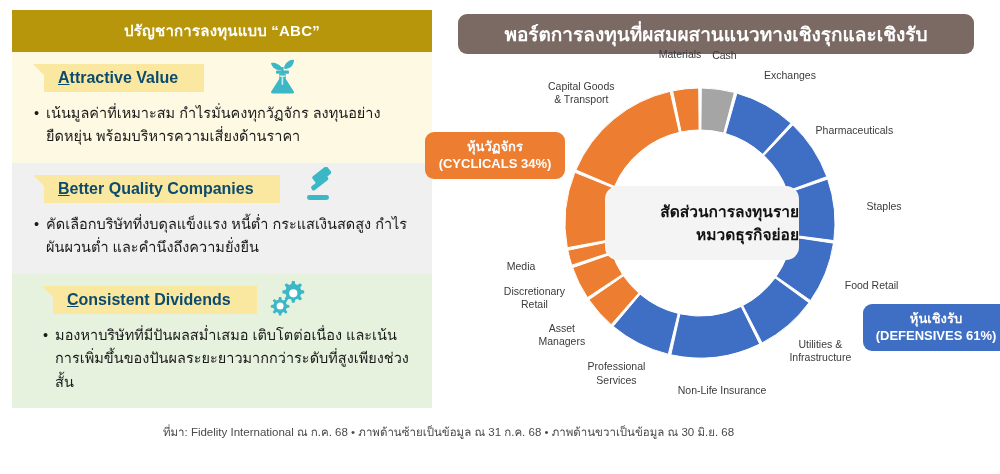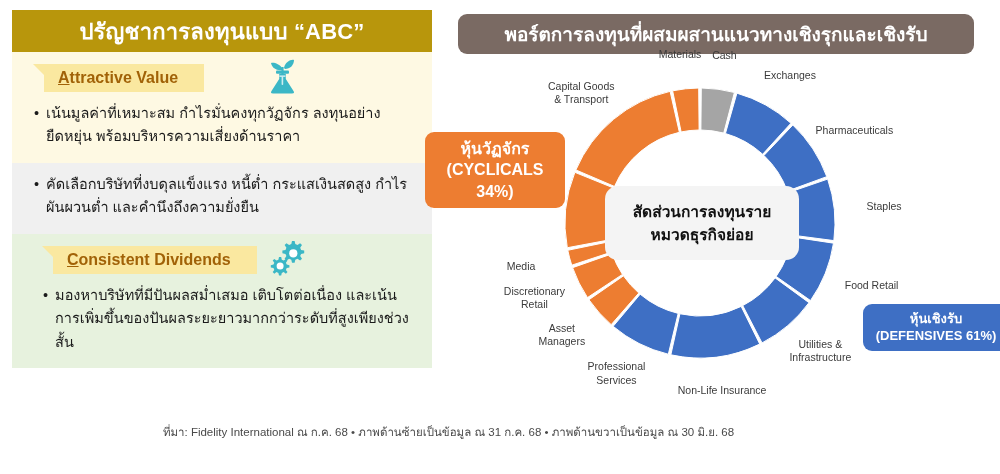--- a/index.html
+++ b/index.html
@@ -12,37 +12,37 @@
   }
   
   #left-panel{
     position:absolute;left:12px;top:10px;width:420px;height:390px;
   }
   #left-header{
     background:#B8960C;
     color:#ffffff;
     height:42px;
     display:flex;align-items:center;justify-content:center;
-    font-size:22px;font-weight:bold;
+    font-size:15px;font-weight:bold;
     letter-spacing:.2px;
   }
   .abc-section{
     position:relative;
     padding:8px 14px 12px 14px;
   }
   .abc-section.s1{background:#FEF9E3;}
   .abc-section.s2{background:#F0F0F0;}
   .abc-section.s3{background:#E7F2DE;padding-left:23px;}
 
   .tag-row{position:relative;height:32px;margin:4px 0 4px 18px;}
   .tag{
     display:inline-block;
     background:#FAE8A0;
     padding:5px 26px 5px 14px;
-    font-size:16px;font-weight:bold;color:#a16207;
+    font-size:16px;font-weight:bold;color:#0c4a6e;
     position:relative;
   }
   .tag .u{text-decoration:underline;}
   
   .tag:before{
     content:"";position:absolute;left:-11px;top:0;
     width:0;height:0;
     border-top:11px solid #FAE8A0;
     border-left:11px solid transparent;
   }
@@ -65,29 +65,29 @@
   #donut-wrap{position:absolute;left:0;top:48px;width:552px;height:360px;}
   .slice-label{
     position:absolute;
     font-size:10.5px;color:#3b3b3b;line-height:1.28;
     text-align:center;white-space:pre-line;
   }
   #center-label{
     position:absolute;
     left:165px;top:128px;width:194px;height:74px;
     background:#F4F4F4;border-radius:13px;
-    display:flex;flex-direction:column;align-items:center;justify-content:center;
+    display:flex;flex-direction:column;align-items:flex-end;justify-content:center;
     font-size:15.5px;font-weight:bold;color:#111;line-height:1.5;
   }
   .badge{
     position:absolute;border-radius:9px;color:#fff;text-align:center;
     font-weight:bold;line-height:1.34;padding:6px 10px;
   }
   #badge-cyclicals{
-    left:-15px;top:74px;width:120px;background:#ED7D31;font-size:16px;
+    left:-15px;top:74px;width:120px;background:#ED7D31;font-size:13px;
   }
   #badge-defensives{
     left:423px;top:246px;width:126px;background:#3E6FC4;font-size:13px;
   }
   
   #footer{
     position:absolute;left:0;top:424px;width:897px;
     text-align:center;color:#4a4a4a;font-size:11.5px;line-height:1.55;
   }
 </style>
@@ -119,20 +119,32 @@
         </svg>
       </span>
     </div>
     <div class="abc-body">
       <span class="dot">•</span>
       <span>เน้นมูลค่าที่เหมาะสม กำไรมั่นคงทุกวัฏจักร ลงทุนอย่างยืดหยุ่น พร้อมบริหารความเสี่ยงด้านราคา</span>
     </div>
   </div>
 
   <div class="abc-section s2">
+    <div class="tag-row">
+      <span class="tag"><span class="u">B</span><span>etter Quality Companies</span></span>
+      <span class="icon-svg" style="left:254px;top:-8px;">
+        <svg width="44" height="42" viewBox="0 0 44 42">
+          <g fill="#3BB7C6">
+            <rect x="14" y="4" width="19" height="9" rx="2.2" transform="rotate(-38 23 8)"></rect>
+            <rect x="11.5" y="14" width="20" height="5" rx="2" transform="rotate(-38 21 16)"></rect>
+            <rect x="9" y="28" width="22" height="5" rx="2.4"></rect>
+          </g>
+        </svg>
+      </span>
+    </div>
     <div class="abc-body">
       <span class="dot">•</span>
       <span>คัดเลือกบริษัทที่งบดุลแข็งแรง หนี้ต่ำ กระแสเงินสดสูง กำไรผันผวนต่ำ และคำนึงถึงความยั่งยืน</span>
     </div>
   </div>
 
   <div class="abc-section s3">
     <div class="tag-row">
       <span class="tag"><span class="u">C</span><span>onsistent Dividends</span></span>
       <span class="icon-svg" style="left:212px;top:-11px;">

